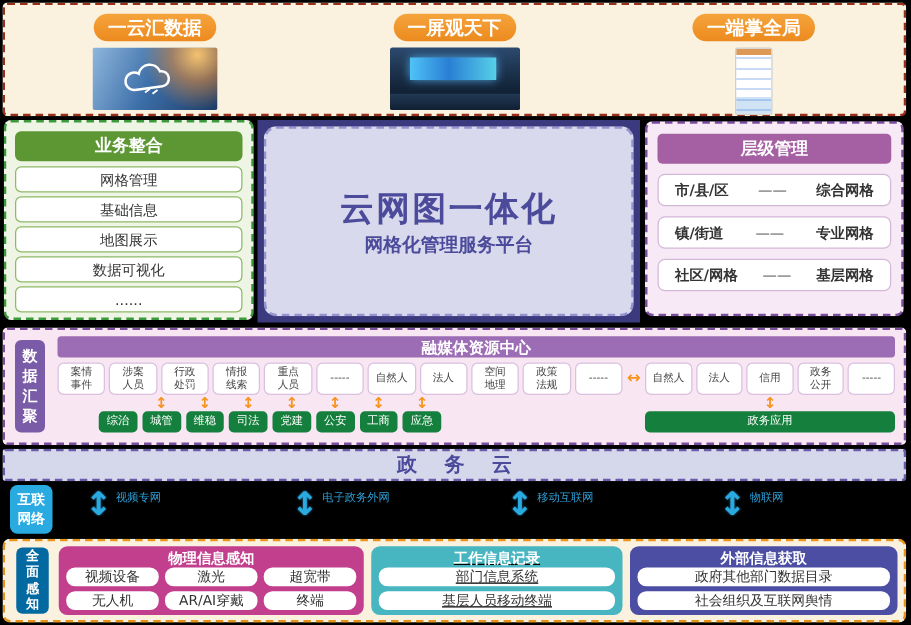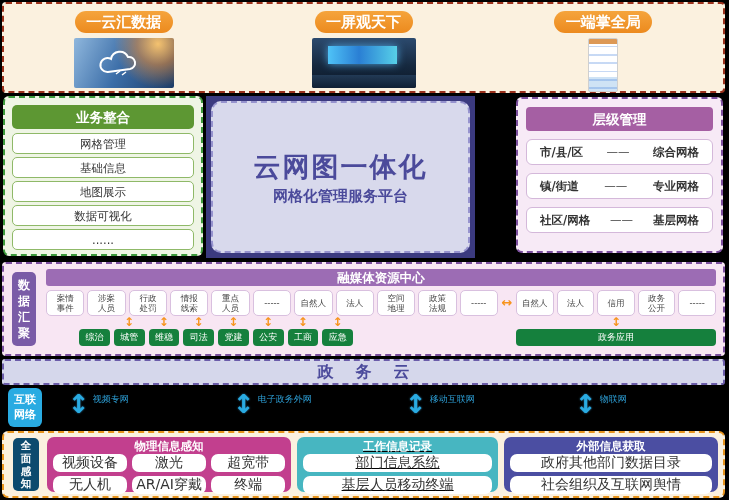--- a/index.html
+++ b/index.html
@@ -42,21 +42,21 @@
 
   
   .panel-green { position:absolute; left:3px; top:96px; width:200px; height:160px;
     background:#EFF5E5; border:2px dashed #3D9A3C; border-radius:6px; padding:7px; }
   .ghead { height:24px; background:#5D9733; border-radius:5px; color:#fff; font-weight:bold;
     font-size:13.5px; text-align:center; line-height:24px; margin-bottom:4px; }
   .gitem { height:21px; background:#fff; border:1px solid #8FB968; border-radius:5px;
     font-size:11.5px; color:#333; text-align:center; line-height:20px; margin-top:3px; }
 
   
-  .center-back { position:absolute; left:206px; top:96px; width:269px; height:162px; background:#3B3A7F;padding-left:23px; }
+  .center-back { position:absolute; left:206px; top:96px; width:306px; height:162px; background:#3B3A7F;padding-left:23px; }
   .center-inner { position:absolute; left:5px; top:5px; right:5px; bottom:5px;
     background:#D8D9EC; border:2px dashed #9693CE; border-radius:10px;
     display:flex; flex-direction:column; align-items:center; justify-content:center; }
   .ctitle { font-size:27px; font-weight:bold; color:#4B4A9B; letter-spacing:2px; }
   .csub { font-size:15px; font-weight:bold; color:#4B4A9B; margin-top:2px; }
 
   
   .panel-purple { position:absolute; left:516px; top:97px; width:207px; height:156px;
     background:#F7EAF6; border:2px dashed #7C4F9E; border-radius:6px; padding:8px 8px 10px; 
     display:flex; flex-direction:column; }
@@ -109,31 +109,31 @@
     border-radius:6px; font-size:11px; line-height:1.3; }
   .vl-blue span { width:24px; }
   .nitem { position:absolute; top:0; display:flex; align-items:flex-start; }
   .narr { font-size:26px; line-height:34px; font-weight:bold; color:#29ABE2;
     text-shadow:0 0 2px rgba(60,170,230,.8); }
   .ntext { font-size:9px; color:#2D9FD6; margin:7px 0 0 3px; max-width:62px; line-height:1.25; }
 
   
   .band-bottom { position:absolute; left:2px; top:431px; width:723px; height:67px;
     background:#FBF1DF; border:2px dashed #E8941C; border-radius:6px; }
-  .vl-orange { position:absolute; left:9px; top:5px; width:26px; height:53px; background:#0c4a6e;
+  .vl-orange { position:absolute; left:9px; top:5px; width:26px; height:53px; background:#0369a1;
     border-radius:5px; font-size:10.5px; line-height:1.22; }
   .vl-orange span { width:12px; }
   .pwrap { position:absolute; left:43px; top:4px; right:5px; bottom:4px; display:flex; gap:6px; }
   .ppanel { border-radius:7px; padding:2px 6px 4px; display:flex; flex-direction:column; }
   .p-magenta { flex:1.23; background:#C23F8E; }
   .p-teal { flex:1; background:#47B6C1;text-decoration:underline; }
   .p-indigo { flex:1.07; background:#4B4EA2; }
   .ptitle { height:15px; color:#fff; font-weight:bold; font-size:11.5px; text-align:center; line-height:15px; }
   .pgrid { flex:1; display:grid; grid-template-columns:repeat(3,1fr); gap:4px 5px; }
-  .pitem { background:#fff; border-radius:7px; color:#333; font-size:14px; text-align:center;
+  .pitem { background:#fff; border-radius:7px; color:#333; font-size:11px; text-align:center;
     display:flex; align-items:center; justify-content:center; min-height:13px; }
   .pstack { flex:1; display:flex; flex-direction:column; gap:4px; }
 </style>
 </head>
 <body>
 
 <div class="stage">
 
   <div class="band-top">
     <div class="tcol">

